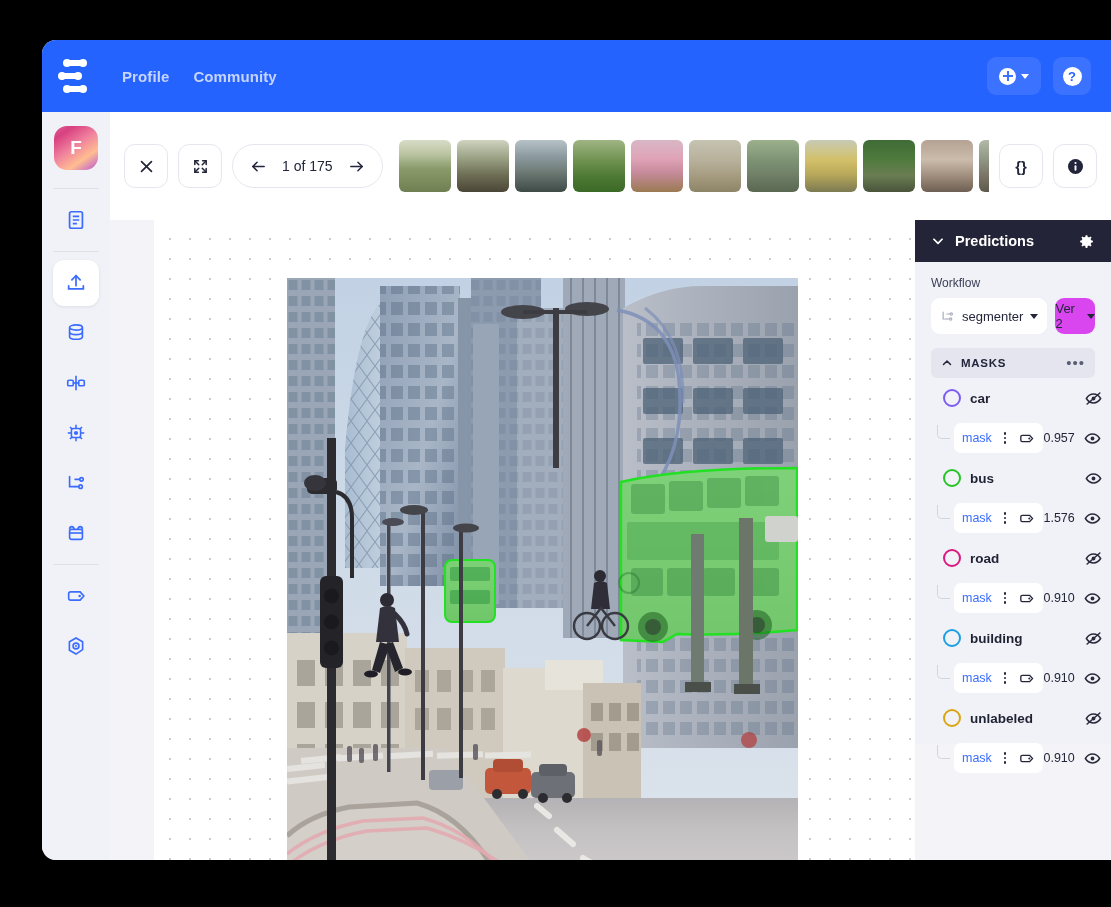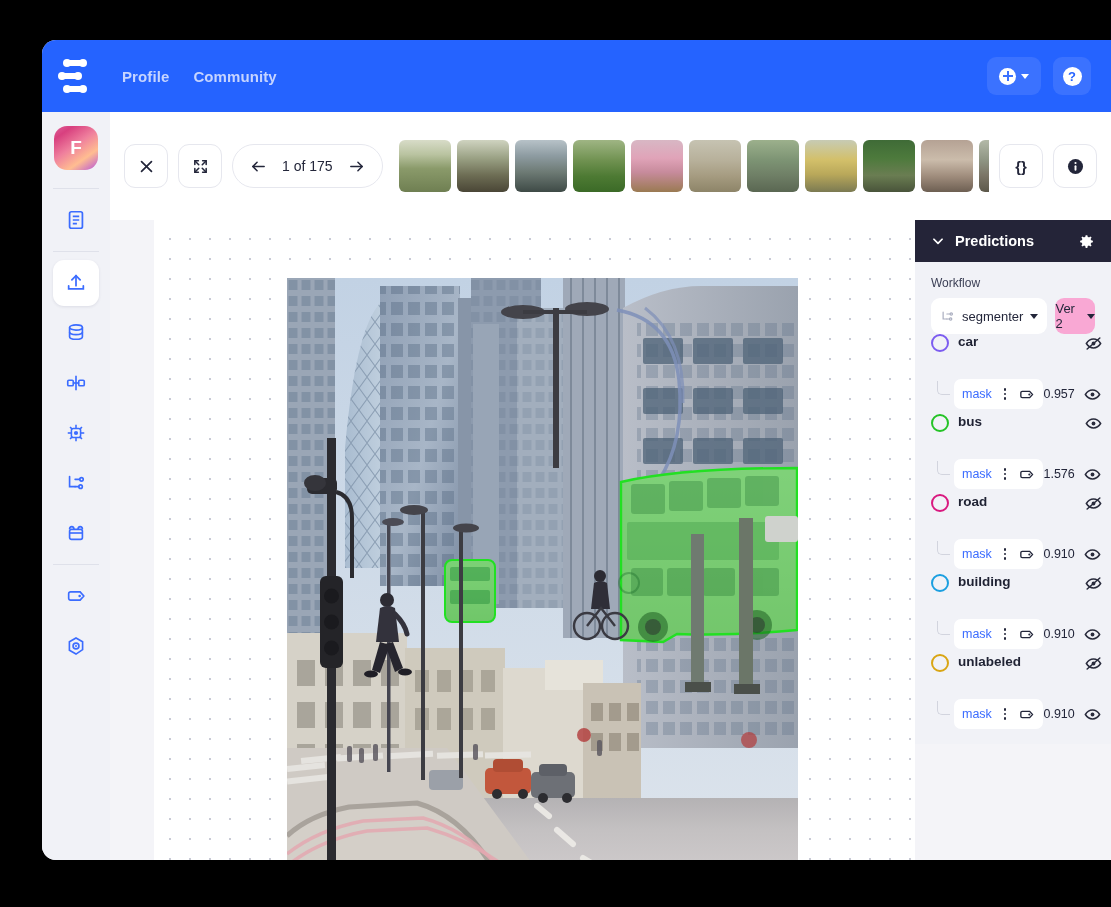--- a/index.html
+++ b/index.html
@@ -149,39 +149,39 @@
   .panel-body { padding: 14px 16px 0 16px; }
   .field-label { font-size: 12px; color: #3b3f55; margin-bottom: 8px; }
   .wf-row { display: flex; gap: 8px; }
   .wf-select {
     flex: 1; height: 36px; background: #fff; border-radius: 9px;
     display: flex; align-items: center; padding: 0 9px; gap: 7px;
     font-size: 13px; color: #23263a; cursor: pointer;
   }
   .wf-select .lbl { flex: 1; text-align: right; }
   .wf-ver {
-    width: 62px; height: 36px; background: #f9a8d4; border-radius: 9px;
+    width: 62px; height: 36px; background: #d946ef; border-radius: 9px;
     display:flex; align-items:center; justify-content:center; gap: 6px;
     font-size: 13px; color: #23263a; cursor: pointer;
   }
   .caret-dark {
     width:0;height:0;border-left:4px solid transparent;border-right:4px solid transparent;
     border-top:5px solid #23263a;
   }
   .masks-bar {
     margin-top: 14px; height: 30px; background: #e4e5ee; border-radius: 6px;
     display: flex; align-items: center; padding: 0 10px; cursor: pointer;
   }
   .masks-bar .chev-up { margin-right: 8px; display:flex; }
   .masks-bar .mtitle { font-size: 11.5px; letter-spacing: .7px; color: #23263a; font-weight: 600; }
   .masks-bar .dots { margin-left: auto; color: #5a5f75; font-size: 15px; letter-spacing:1px; line-height:0; }
 
   .class-list { padding: 0 0 0 0; }
   .class-row {
-    height: 40px; display: flex; align-items: flex-start; padding: 0 8px 0 16px;
+    height: 40px; display: flex; align-items: center; padding: 0 8px 0 16px; margin-left: 12px;
   }
   .class-circle { width: 18px; height: 18px; border-radius: 50%; border: 2.5px solid #888; flex: none; }
   .class-name { font-size: 13.5px; font-weight: bold; color: #1f2233; margin-left: 9px; }
   .class-eye { margin-left: auto; cursor: pointer; display:flex; }
 
   .mask-row { height: 40px; display: flex; align-items: center; padding: 0 16px 0 22px; position: relative; }
   .elbow { width: 13px; height: 14px; border-left: 1.5px solid #d2d4de; border-bottom: 1.5px solid #d2d4de;
            border-bottom-left-radius: 5px; margin-top: -12px; flex: none; }
   .mask-chip {
     height: 30px; background: #fff; border-radius: 7px;
@@ -685,20 +685,29 @@
           </svg>
           <span class="lbl">segmenter</span>
           <span class="caret-dark"></span>
         </div>
         <div class="wf-ver">
           <span>Ver 2</span>
           <span class="caret-dark"></span>
         </div>
       </div>
 
+      <div class="masks-bar">
+        <span class="chev-up">
+          <svg width="12" height="12" viewBox="0 0 24 24" fill="none" stroke="#23263a" stroke-width="3" stroke-linecap="round" stroke-linejoin="round">
+              <polyline points="5,15 12,8 19,15"></polyline>
+            </svg>
+        </span>
+        <span class="mtitle">MASKS</span>
+        <span class="dots">•••</span>
+      </div>
     </div>
 
     <div class="class-list">
 
       <div class="class-row">
         <span class="class-circle" style="border-color:#7c5cf0"></span>
         <span class="class-name">car</span>
         <span class="class-eye">
           <svg width="19" height="19" viewBox="0 0 24 24" fill="none" stroke="#2a2c3d" stroke-width="1.9" stroke-linecap="round">
             <path d="M3 12s3.4-5.6 9-5.6 9 5.6 9 5.6-3.4 5.6-9 5.6S3 12 3 12z"></path>

